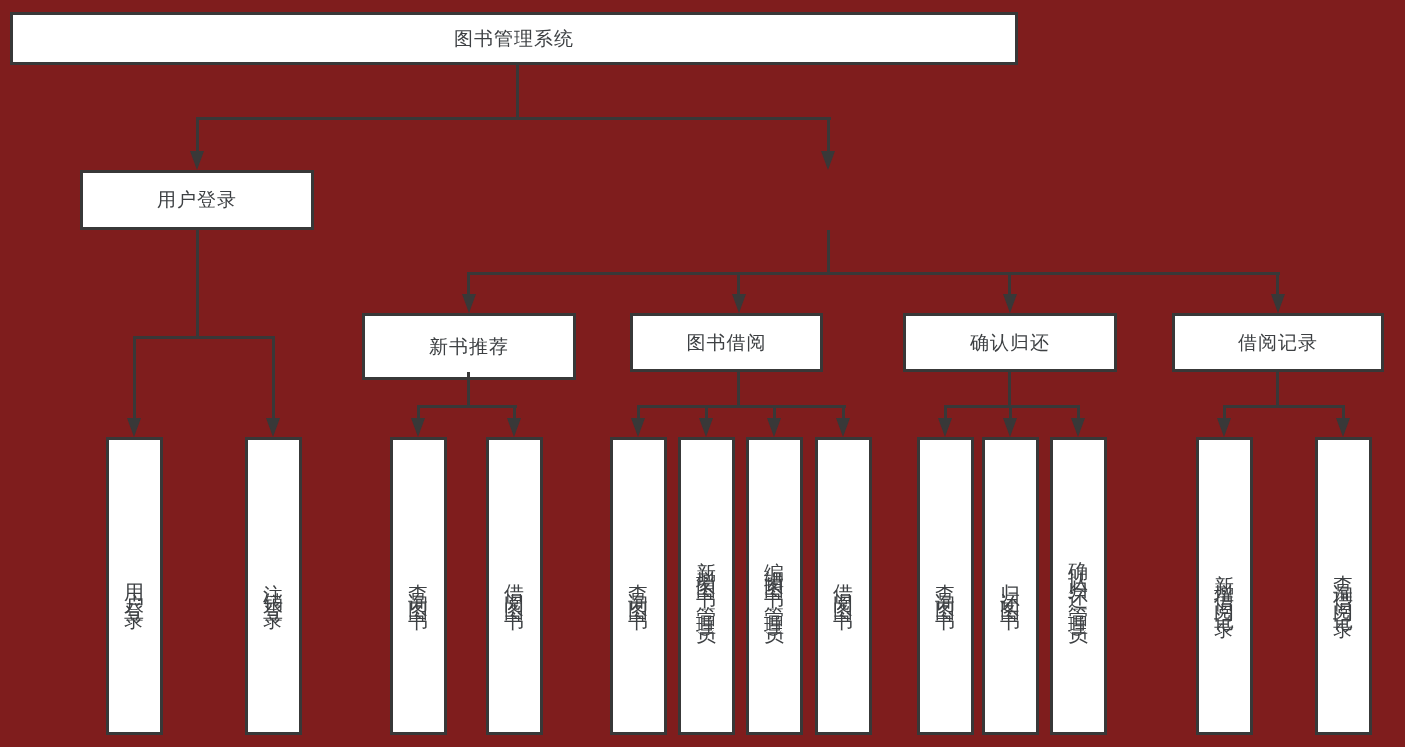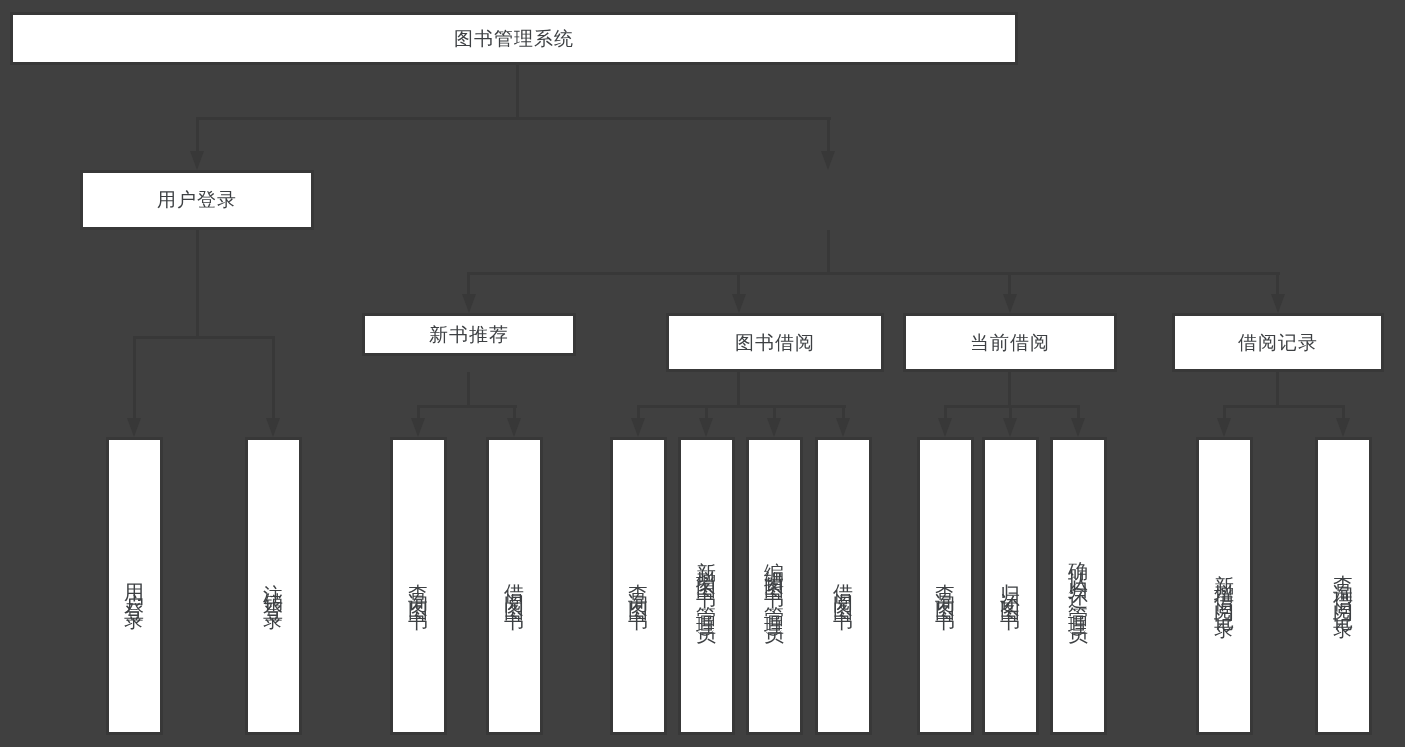--- a/index.html
+++ b/index.html
@@ -1,17 +1,17 @@
 <!DOCTYPE html>
 <html><head>
 <meta charset="utf-8">
 <style>
   html,body { margin:0; padding:0; background:#ffffff; }
   #stage {
-    position:relative; width:1405px; height:747px; background:#404040;
+    position:relative; width:1405px; height:747px; background:#7f1d1d;
     font-family:"Liberation Sans", sans-serif; overflow:hidden;
   }
   .box {
     position:absolute; box-sizing:border-box; border:3px solid #383838;
     background:#ffffff; display:flex; align-items:center; justify-content:center;
   }
   .node span {
     font-size:19px; color:#3d4043; letter-spacing:1px; white-space:nowrap;
   }
   .leaf span {
@@ -62,28 +62,28 @@
   <div class="ln h" style="left:467px;top:272px;width:813px"></div>
   <div class="ln v" style="left:467px;top:272px;height:24px"></div>
   <div class="ln v" style="left:737px;top:272px;height:24px"></div>
   <div class="ln v" style="left:1008px;top:272px;height:24px"></div>
   <div class="ln v" style="left:1276px;top:272px;height:24px"></div>
   <div class="arr" style="left:462px;top:294px"></div>
   <div class="arr" style="left:732px;top:294px"></div>
   <div class="arr" style="left:1003px;top:294px"></div>
   <div class="arr" style="left:1271px;top:294px"></div>
 
-  <div class="box node" style="left:362px;top:313px;width:214px;height:43px">
+  <div class="box node" style="left:362px;top:313px;width:214px;height:67px">
     <span>新书推荐</span>
   </div>
-  <div class="box node" style="left:666px;top:313px;width:218px;height:59px">
+  <div class="box node" style="left:630px;top:313px;width:193px;height:59px">
     <span>图书借阅</span>
   </div>
   <div class="box node" style="left:903px;top:313px;width:214px;height:59px">
-    <span>当前借阅</span>
+    <span>确认归还</span>
   </div>
   <div class="box node" style="left:1172px;top:313px;width:212px;height:59px">
     <span>借阅记录</span>
   </div>
 
   <div class="ln v" style="left:467px;top:372px;height:36px"></div>
   <div class="ln h" style="left:417px;top:405px;width:100px"></div>
   <div class="ln v" style="left:417px;top:405px;height:15px"></div>
   <div class="ln v" style="left:513px;top:405px;height:15px"></div>
   <div class="arr" style="left:411px;top:418px"></div>

